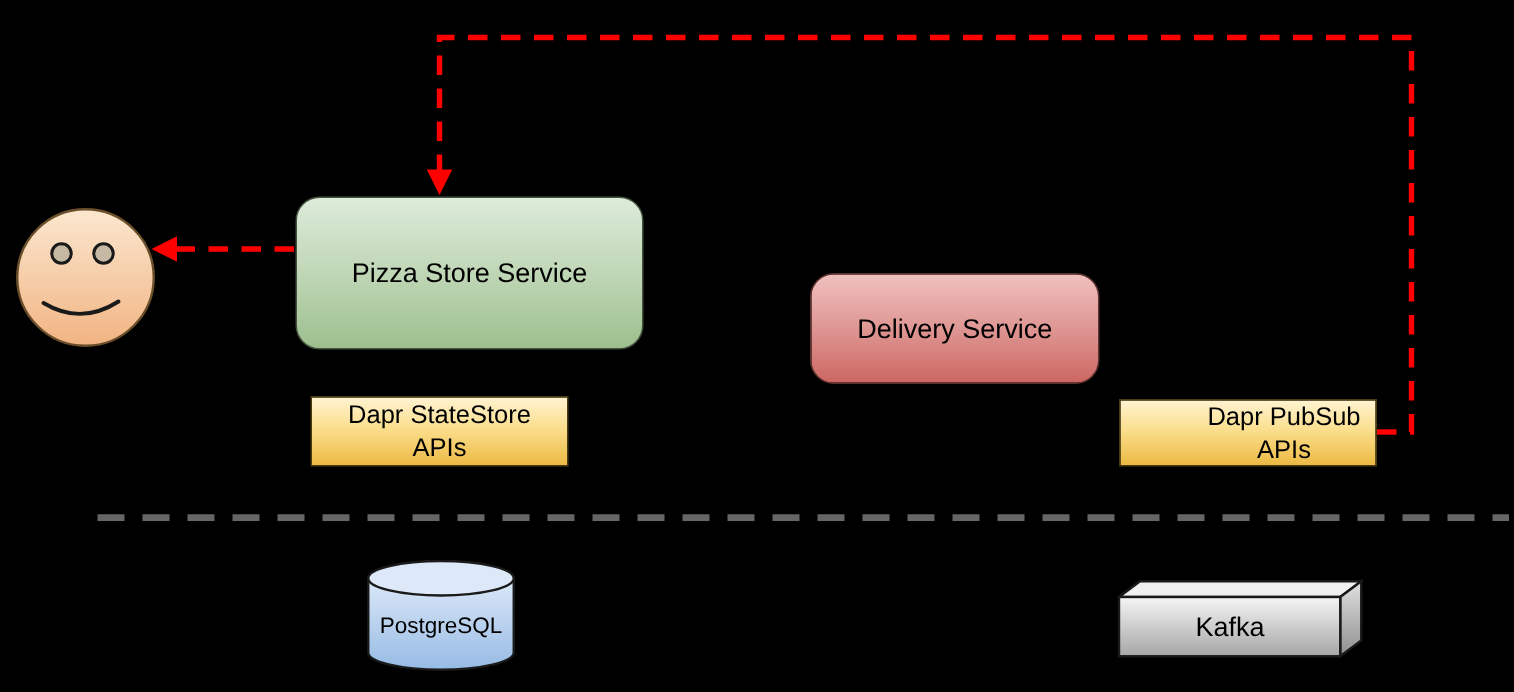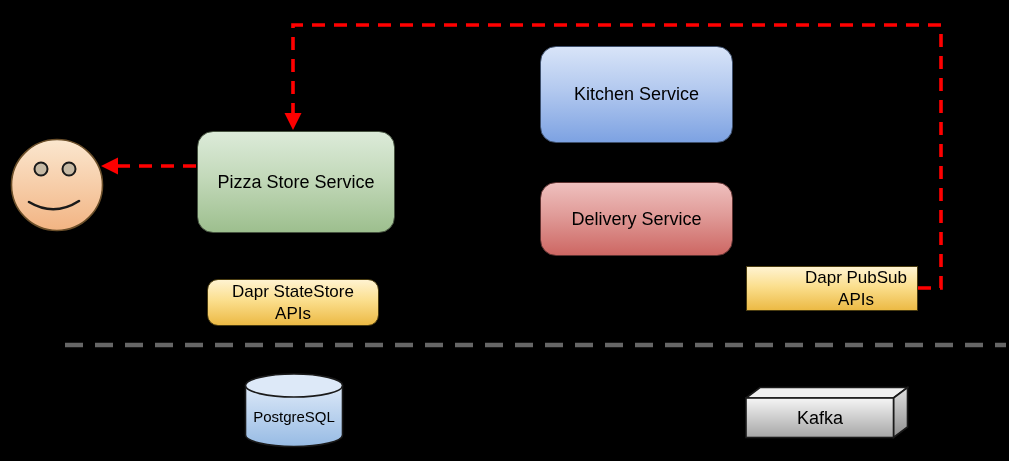--- a/index.html
+++ b/index.html
@@ -84,33 +84,30 @@
         <stop offset="0%" stop-color="#fbe7cf"></stop>
         <stop offset="100%" stop-color="#f2b483"></stop>
       </linearGradient>
     </defs>
     <circle cx="48" cy="49" r="45.5" fill="url(#smileyGrad)" stroke="#6b4f2a" stroke-width="1.6"></circle>
     <circle cx="32" cy="33" r="6.5" fill="#c6b9a4" stroke="#1a1a1a" stroke-width="2"></circle>
     <circle cx="60" cy="33" r="6.5" fill="#c6b9a4" stroke="#1a1a1a" stroke-width="2"></circle>
     <path d="M 20 66 Q 45 81 70 65" fill="none" stroke="#1a1a1a" stroke-width="2.6" stroke-linecap="round"></path>
   </svg>
 
-  <div class="service-node node-green" style="left:197px; top:131px; width:198px; height:102px;text-align:center;">
+  <div class="service-node node-green" style="left:197px; top:131px; width:232px; height:102px;text-align:center;">
     <span>Pizza Store Service</span>
   </div>
 
-  <div class="service-node node-blue" style="left:540px; top:46px; width:193px; height:97px;">
-    <span>Kitchen Service</span>
-  </div>
 
   <div class="service-node node-red" style="left:540px; top:182px; width:193px; height:74px;">
     <span>Delivery Service</span>
   </div>
 
-  <div class="api-node" style="left:207px; top:279px; width:172px; height:47px;border-radius:11px;">
+  <div class="api-node" style="left:207px; top:264px; width:172px; height:47px;">
     <span class="api-label">Dapr StateStore APIs</span>
   </div>
 
   <div class="api-node" style="left:746px; top:266px; width:172px; height:45px;padding-left:48px;">
     <span class="api-label">Dapr PubSub APIs</span>
   </div>
 
   <svg class="abs" style="left:244px; top:373px;" width="100" height="75" viewBox="0 0 100 75">
     <defs>
       <linearGradient id="cylGrad" x1="0" y1="0" x2="0" y2="1">

